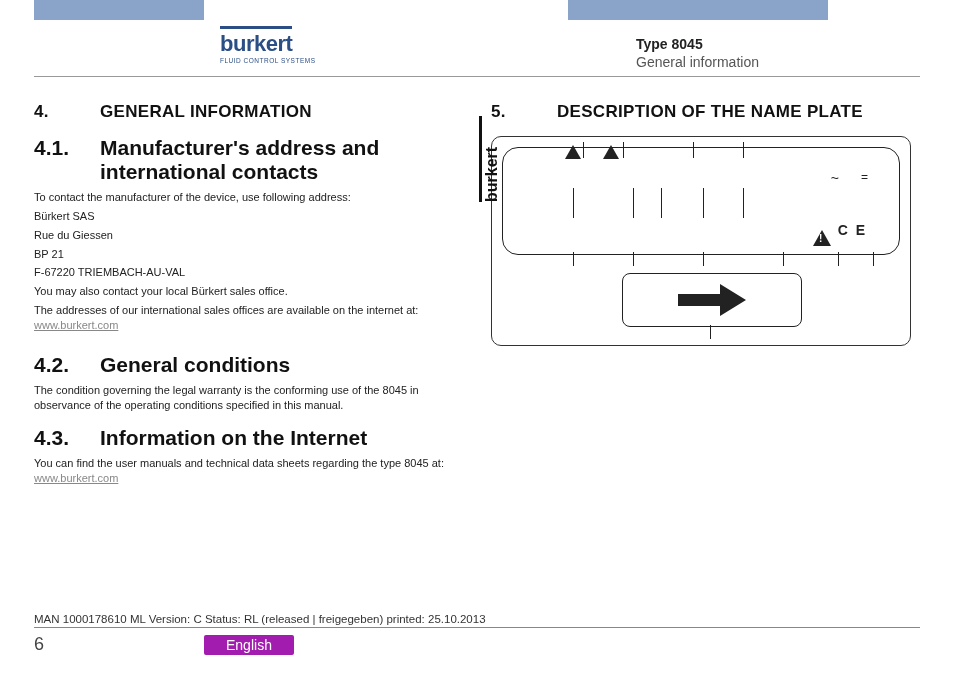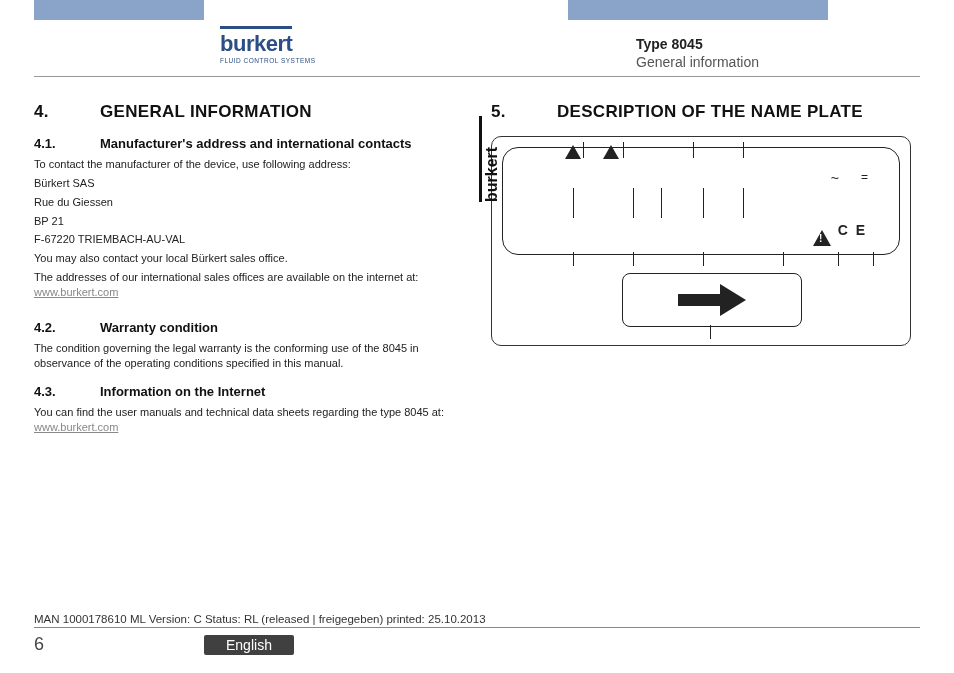--- a/index.html
+++ b/index.html
@@ -83,21 +83,21 @@
     font-size: 17px;
     letter-spacing: 0.3px;
     color: #111;
     margin-bottom: 14px;
   }
   .h-sec .num { width: 66px; flex: 0 0 66px; }
   .h-sec .txt { flex: 1; text-transform: uppercase; }
   .h-sub {
     display: flex;
     font-weight: 900;
-    font-size: 13px;
+    font-size: 21px;
     color: #111;
     margin: 8px 0 6px 0;
   }
   .h-sub .num { width: 66px; flex: 0 0 66px; }
   .h-sub .txt { flex: 1; }
   p.body {
     font-size: 11px;
     line-height: 1.35;
     margin: 4px 0;
     color: #222;
@@ -175,21 +175,21 @@
   .footer .meta {
     font-size:11.5px; color:#333;
     border-bottom:1px solid #888;
     padding-bottom:2px;
   }
   .footer .row {
     display:flex; align-items:center; margin-top:6px;
   }
   .footer .pageno { font-size:18px; color:#444; width:170px; }
   .footer .lang {
-    background:#404040; color:#fff; font-size:14px;
+    background:#a21caf; color:#fff; font-size:14px;
     padding:2px 22px; border-radius:2px; font-weight:300;
   }
 </style>
 </head>
 <body>
 
 <div class="topbar">
   <div class="blue-left"></div>
   <div class="blue-right"></div>
   <div class="logo">
@@ -219,21 +219,21 @@
     <p class="body">Rue du Giessen</p>
     <p class="body">BP 21</p>
     <p class="body">F-67220 TRIEMBACH-AU-VAL</p>
     <p class="body">You may also contact your local Bürkert sales office.</p>
     <p class="body">
       <span>The addresses of our international sales offices are available on the internet at: </span><a class="link" href="#">www.burkert.com</a>
     </p>
 
     <div class="h-sub" style="margin-top:20px">
       <span class="num">4.2.</span>
-      <span class="txt">Warranty condition</span>
+      <span class="txt">General conditions</span>
     </div>
     <p class="body">The condition governing the legal warranty is the conforming use of the 8045 in observance of the operating conditions specified in this manual.</p>
 
     <div class="h-sub" style="margin-top:14px">
       <span class="num">4.3.</span>
       <span class="txt">Information on the Internet</span>
     </div>
     <p class="body">
       <span>You can find the user manuals and technical data sheets regarding the type 8045 at: </span><a class="link" href="#">www.burkert.com</a>
     </p>

